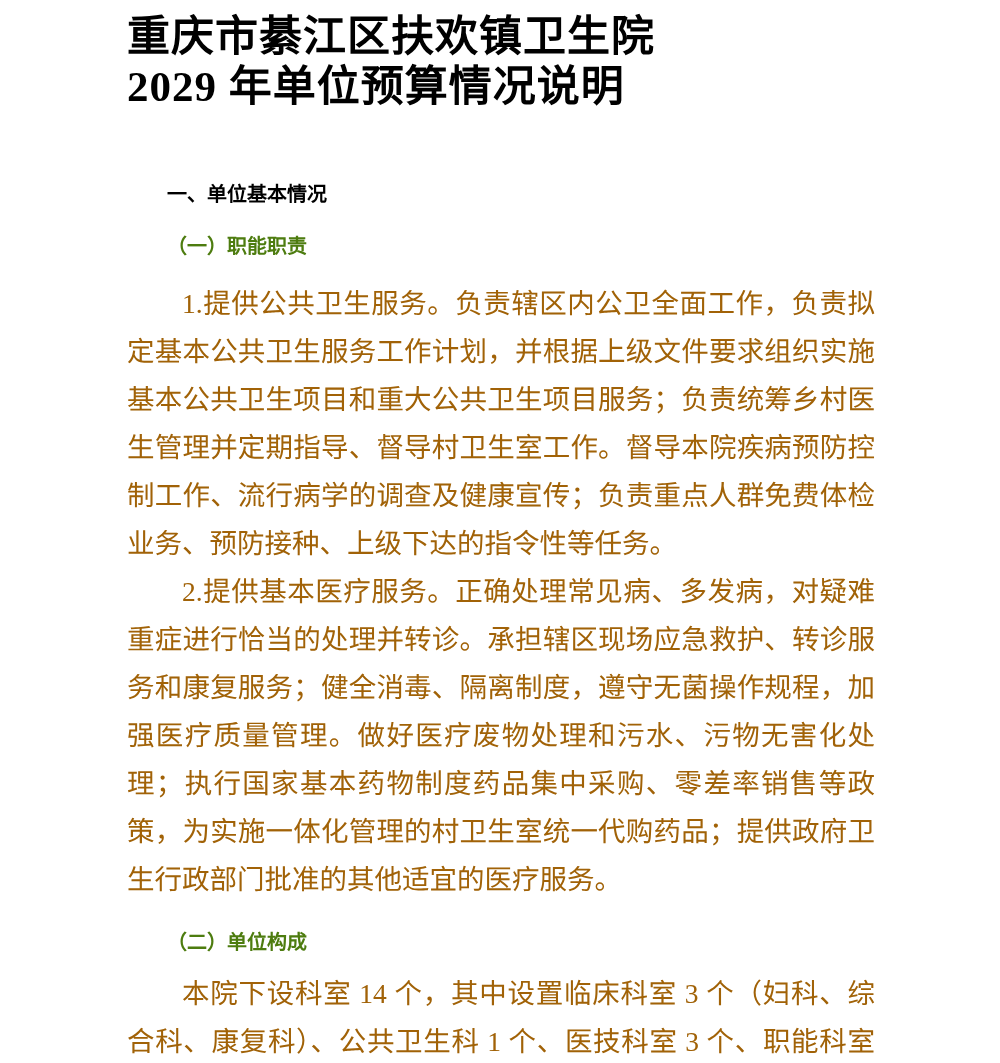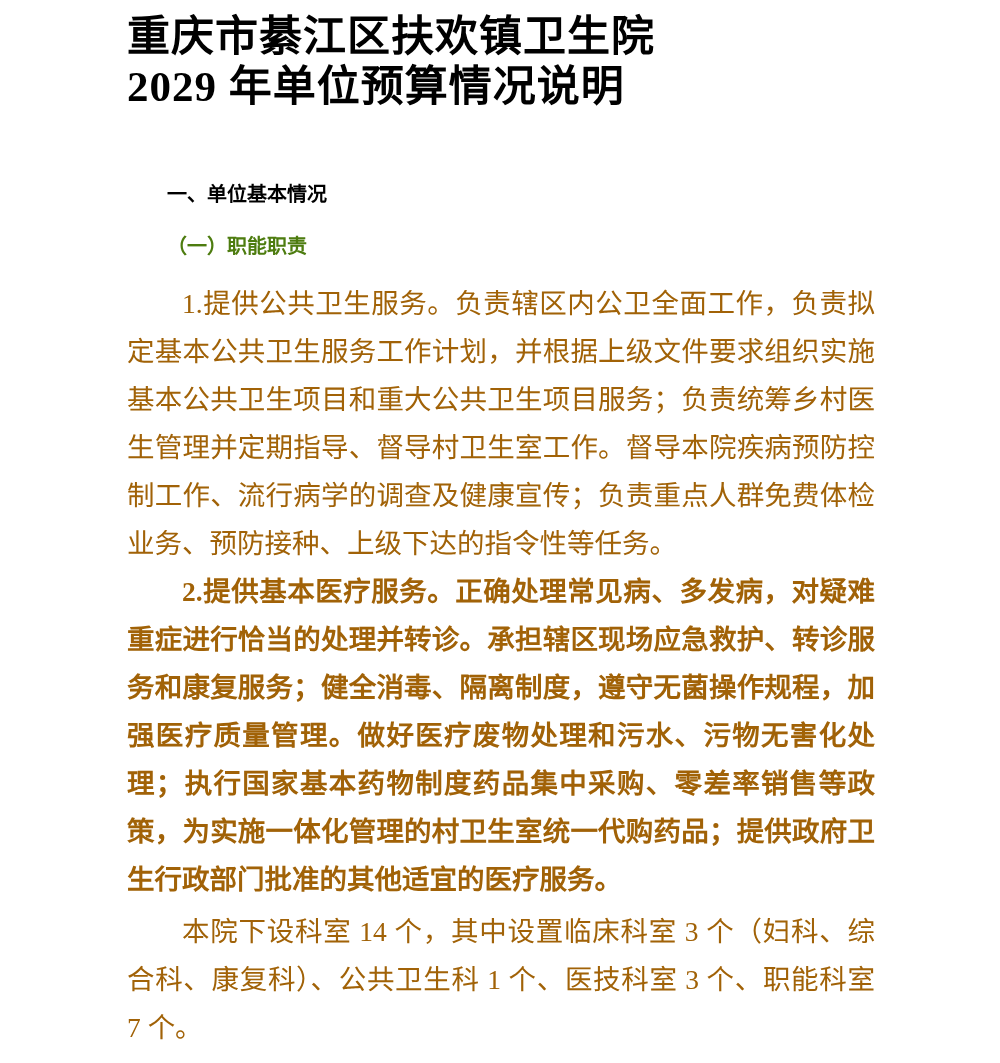--- a/index.html
+++ b/index.html
@@ -61,21 +61,20 @@
     font-family: "Liberation Serif", "DejaVu Serif", serif;
     font-size: 27.5px;
     line-height: 48px;
     text-align: justify;
     text-justify: inter-ideograph;
     text-indent: 2em;
     color: #a16207;
   }
   .doc-paragraph + .doc-paragraph {
     margin-top: 0;
-    font-weight: bold;
   }
   .subsection-heading.second {
     margin-top: 14px;
   }
   .subsection-2 .doc-paragraph {
     margin-top: 4px;
   }
 </style>
 </head>
 <body>
@@ -91,17 +90,18 @@
 
     <h2 class="section-heading">一、单位基本情况</h2>
 
     <div class="subsection subsection-1">
       <h3 class="subsection-heading">（一）职能职责</h3>
       <p class="doc-paragraph">1.提供公共卫生服务。负责辖区内公卫全面工作，负责拟定基本公共卫生服务工作计划，并根据上级文件要求组织实施基本公共卫生项目和重大公共卫生项目服务；负责统筹乡村医生管理并定期指导、督导村卫生室工作。督导本院疾病预防控制工作、流行病学的调查及健康宣传；负责重点人群免费体检业务、预防接种、上级下达的指令性等任务。</p>
       <p class="doc-paragraph">2.提供基本医疗服务。正确处理常见病、多发病，对疑难重症进行恰当的处理并转诊。承担辖区现场应急救护、转诊服务和康复服务；健全消毒、隔离制度，遵守无菌操作规程，加强医疗质量管理。做好医疗废物处理和污水、污物无害化处理；执行国家基本药物制度药品集中采购、零差率销售等政策，为实施一体化管理的村卫生室统一代购药品；提供政府卫生行政部门批准的其他适宜的医疗服务。</p>
     </div>
 
     <div class="subsection subsection-2">
+      <h3 class="subsection-heading second">（二）单位构成</h3>
       <p class="doc-paragraph">本院下设科室 14 个，其中设置临床科室 3 个（妇科、综合科、康复科）、公共卫生科 1 个、医技科室 3 个、职能科室 7 个。</p>
     </div>
 
   </div>
 </div>
 
 </body></html>

